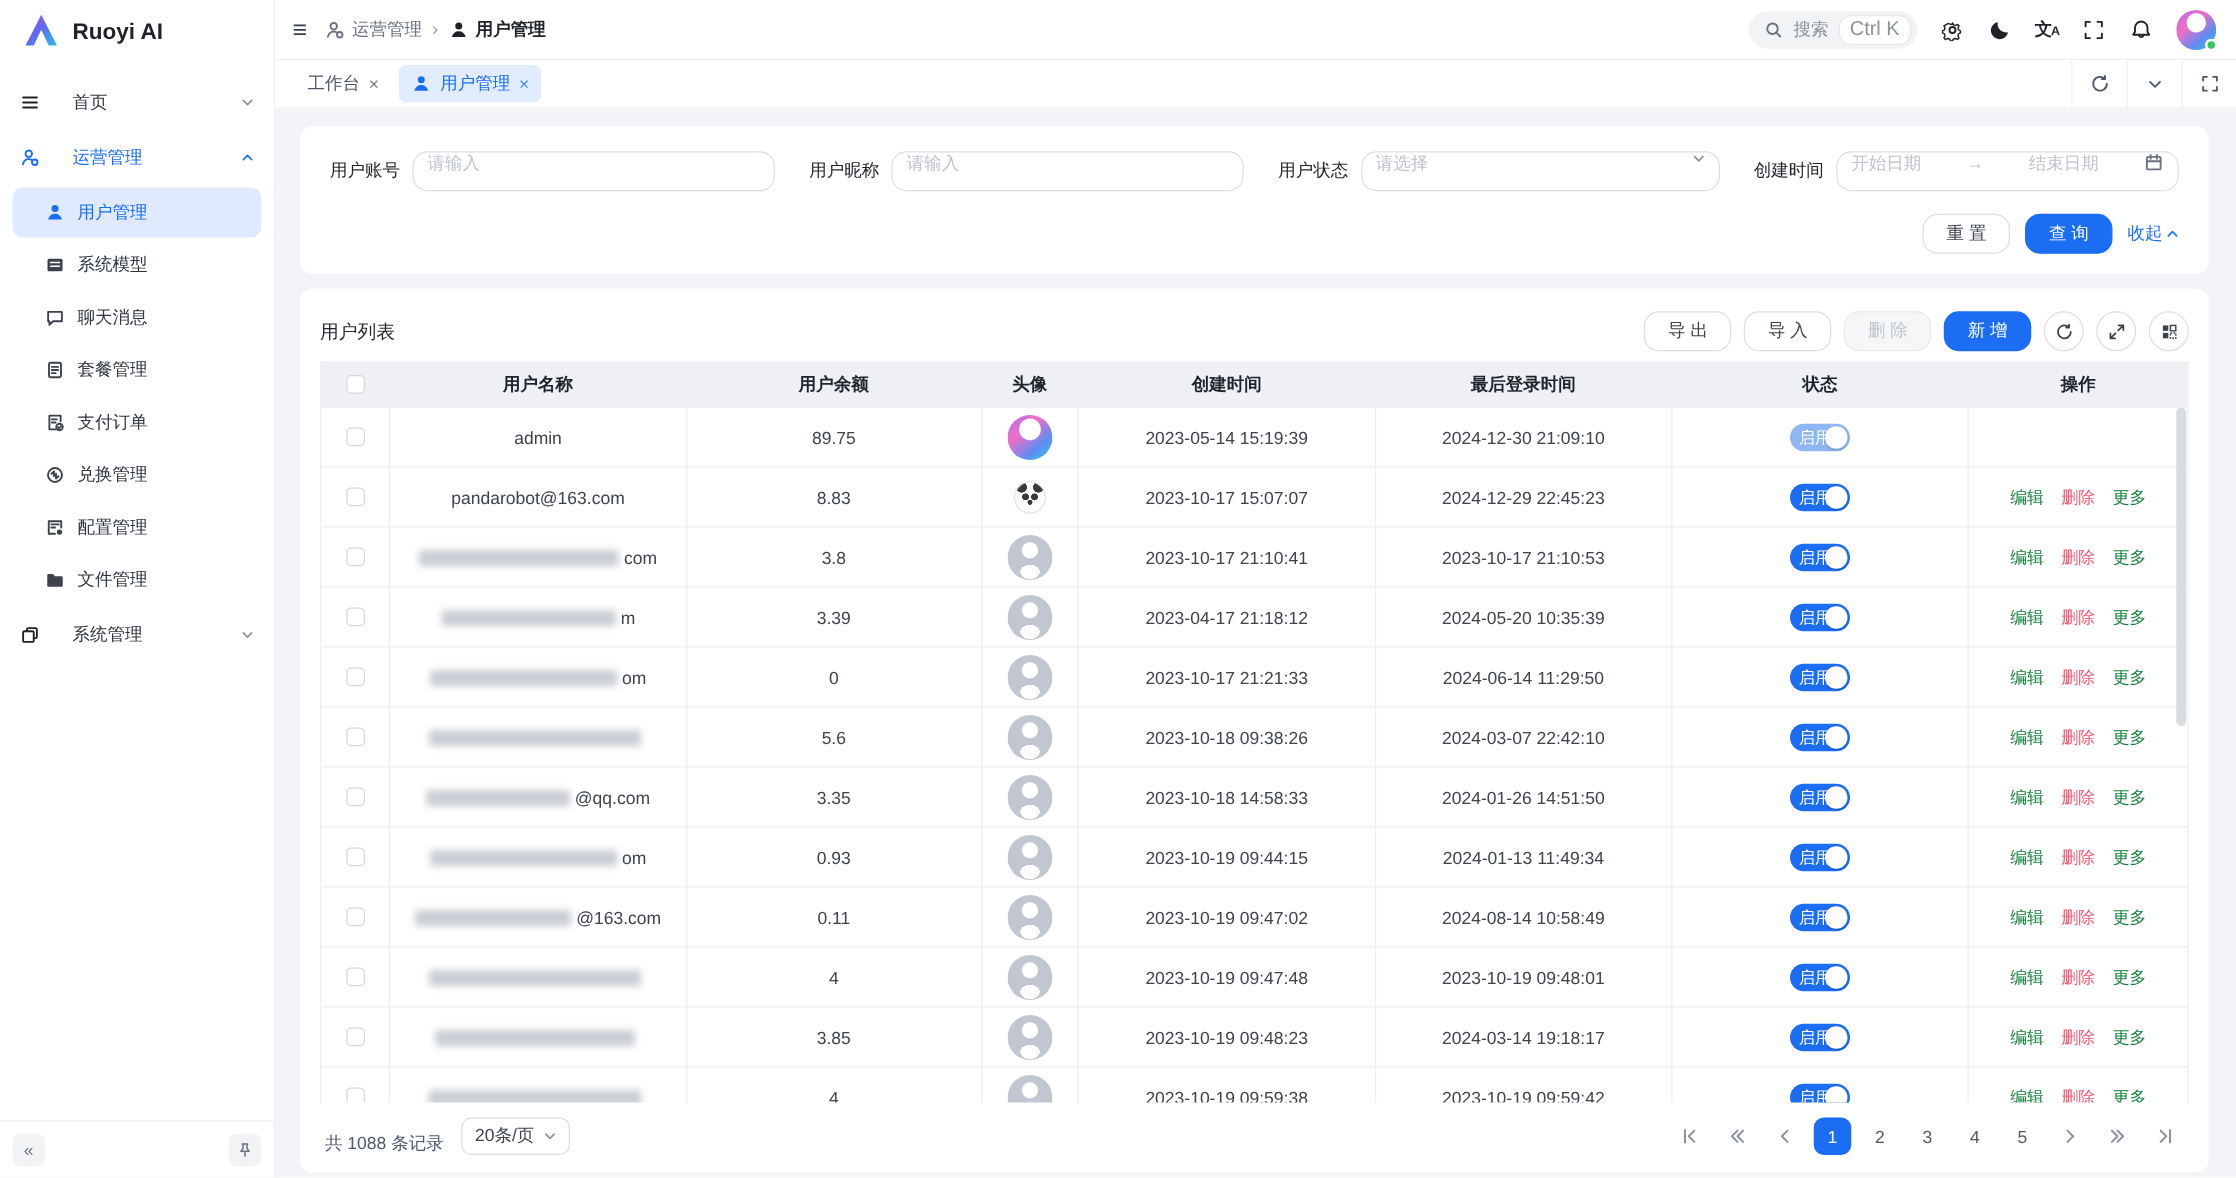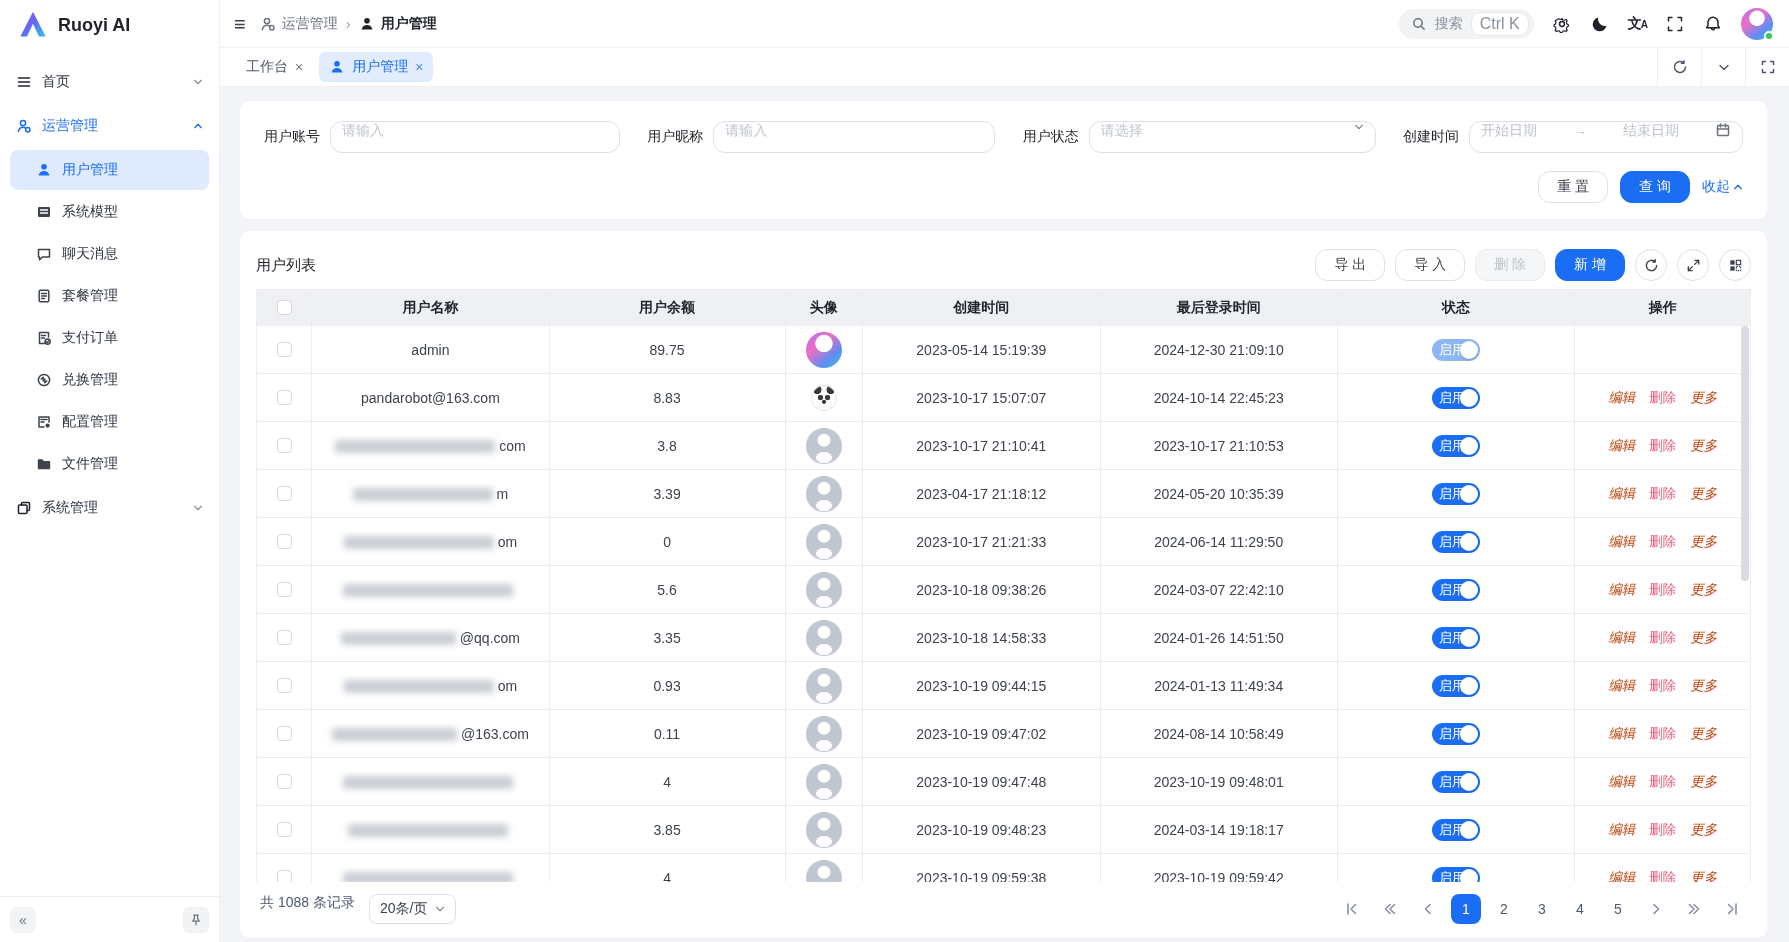--- a/index.html
+++ b/index.html
@@ -6,21 +6,21 @@
   html,body { width:1789px; height:942px; overflow:hidden; }
   body { font-family:"Liberation Sans","DejaVu Sans",sans-serif; font-size:14px; color:#333a45; background:#f3f4f7; }
   .app { display:flex; width:100%; height:100%; }
 
   
   .sidebar { width:220px; background:#fff; border-right:1px solid #eef0f2; display:flex; flex-direction:column; flex-shrink:0; }
   .logo { height:50px; display:flex; align-items:center; gap:10px; padding:0 18px; }
   .logo-mark { width:30px; height:30px; border-radius:8px; background:linear-gradient(135deg,#a855f7 0%,#6366f1 45%,#22d3ee 100%); clip-path:polygon(8% 88%, 50% 6%, 92% 88%, 70% 88%, 50% 46%, 30% 88%); }
   .logo-text { font-size:18px; font-weight:700; color:#1f2329; }
   .menu { flex:1; padding-top:10px; overflow:hidden; }
-  .menu-item { height:44px; display:flex; align-items:center; gap:10px; padding:0 16px; color:#2e3540; cursor:pointer; }
+  .menu-item { height:44px; display:flex; align-items:center; gap:26px; padding:0 16px; color:#2e3540; cursor:pointer; }
   .menu-item .label { flex:1; }
   .menu-item.blue, .menu-item.blue .label { color:#1b6ef3; }
   .submenu { }
   .sub-item { height:40px; margin:2px 10px; display:flex; align-items:center; gap:10px; padding:0 8px 0 26px; border-radius:8px; color:#2e3540; cursor:pointer; }
   .sub-item.active { background:#dfeafe; color:#1b6ef3; }
   .chev { width:10px; height:10px; }
   .chev path { stroke:#8a919f; stroke-width:1.6; fill:none; stroke-linecap:round; stroke-linejoin:round; }
   .chev.blue path { stroke:#1b6ef3; }
   .chev.up { transform:rotate(180deg); }
   .sidebar-foot { height:46px; border-top:1px solid #eef0f2; display:flex; align-items:center; justify-content:space-between; padding:0 10px; }
@@ -107,28 +107,28 @@
       radial-gradient(circle at 78% 16%, #3a3a3a 0 4px, rgba(0,0,0,0) 4.5px),
       radial-gradient(circle at 35% 48%, #3a3a3a 0 2.5px, rgba(0,0,0,0) 3px),
       radial-gradient(circle at 65% 48%, #3a3a3a 0 2.5px, rgba(0,0,0,0) 3px),
       radial-gradient(circle at 50% 66%, #3a3a3a 0 1.8px, rgba(0,0,0,0) 2.2px), #fdfdfd; }
   .toggle { width:48px; height:22px; border-radius:11px; background:#1b6ef3; display:inline-flex; align-items:center; cursor:pointer; position:relative; }
   .toggle.light { background:#8db6f2; }
   .toggle-label { color:#fff; font-size:13px; margin-left:7px; }
   .toggle-knob { position:absolute; right:2px; width:18px; height:18px; border-radius:50%; background:#fff; box-shadow:0 1px 2px rgba(0,0,0,.2); }
   .col-actions { gap:14px; font-size:13.5px; }
   .lnk { cursor:pointer; }
-  .lnk.edit,.lnk.more { color:#c2410c;font-style:italic; }
+  .lnk.edit,.lnk.more { color:#15803d; }
   .lnk.del { color:#ef5673; }
   .vscroll { position:absolute; top:36px; right:1px; width:8px; bottom:0; }
   .vthumb { width:8px; height:255px; border-radius:4px; background:#d8dbe0; cursor:pointer; }
 
   
   .card-foot { display:flex; align-items:center; justify-content:space-between; padding:12px 4px 14px; }
-  .foot-left { display:flex; align-items:flex-start; gap:14px; color:#4e5969; }
+  .foot-left { display:flex; align-items:flex-end; gap:14px; color:#4e5969; }
   .size-select { height:30px; border:1px solid #dcdfe6; border-radius:8px; display:flex; align-items:center; gap:8px; padding:0 10px; color:#3d434c; cursor:pointer; }
   .pager { display:flex; align-items:center; gap:8px; }
   .page-btn { min-width:30px; height:30px; border-radius:8px; display:flex; align-items:center; justify-content:center; color:#4e5969; cursor:pointer; padding:0 4px; }
   .page-btn.active { background:#1b6ef3; color:#fff; }
   .page-btn svg { width:14px; height:14px; }
   .page-btn svg .st { stroke:#8a919f; stroke-width:1.6; fill:none; stroke-linecap:round; stroke-linejoin:round; }
 
   .mi { display:inline-flex; align-items:center; justify-content:center; }
   .mi svg { width:16px; height:16px; }
   .mi .st { stroke:#3d434c; stroke-width:1.5; fill:none; stroke-linecap:round; stroke-linejoin:round; }
@@ -497,21 +497,21 @@
                     <span class="checkbox"></span>
                   </div>
     <div class="td c1">
                     <span class="cell-name">pandarobot@163.com</span>
                   </div>
     <div class="td c2 cell-balance">8.83</div>
     <div class="td c3">
                     <span class="av cell-avatar av-panda"></span>
                   </div>
     <div class="td c4 cell-created">2023-10-17 15:07:07</div>
-    <div class="td c5 cell-login">2024-10-14 22:45:23</div>
+    <div class="td c5 cell-login">2024-12-29 22:45:23</div>
     <div class="td c6">
                     <span class="toggle">
                       <span class="toggle-label">启用</span>
                       <span class="toggle-knob"></span>
                     </span>
                   </div>
     <div class="td c7 col-actions">
       <span class="lnk edit">编辑</span>
       <span class="lnk del">删除</span>
       <span class="lnk more">更多</span>

